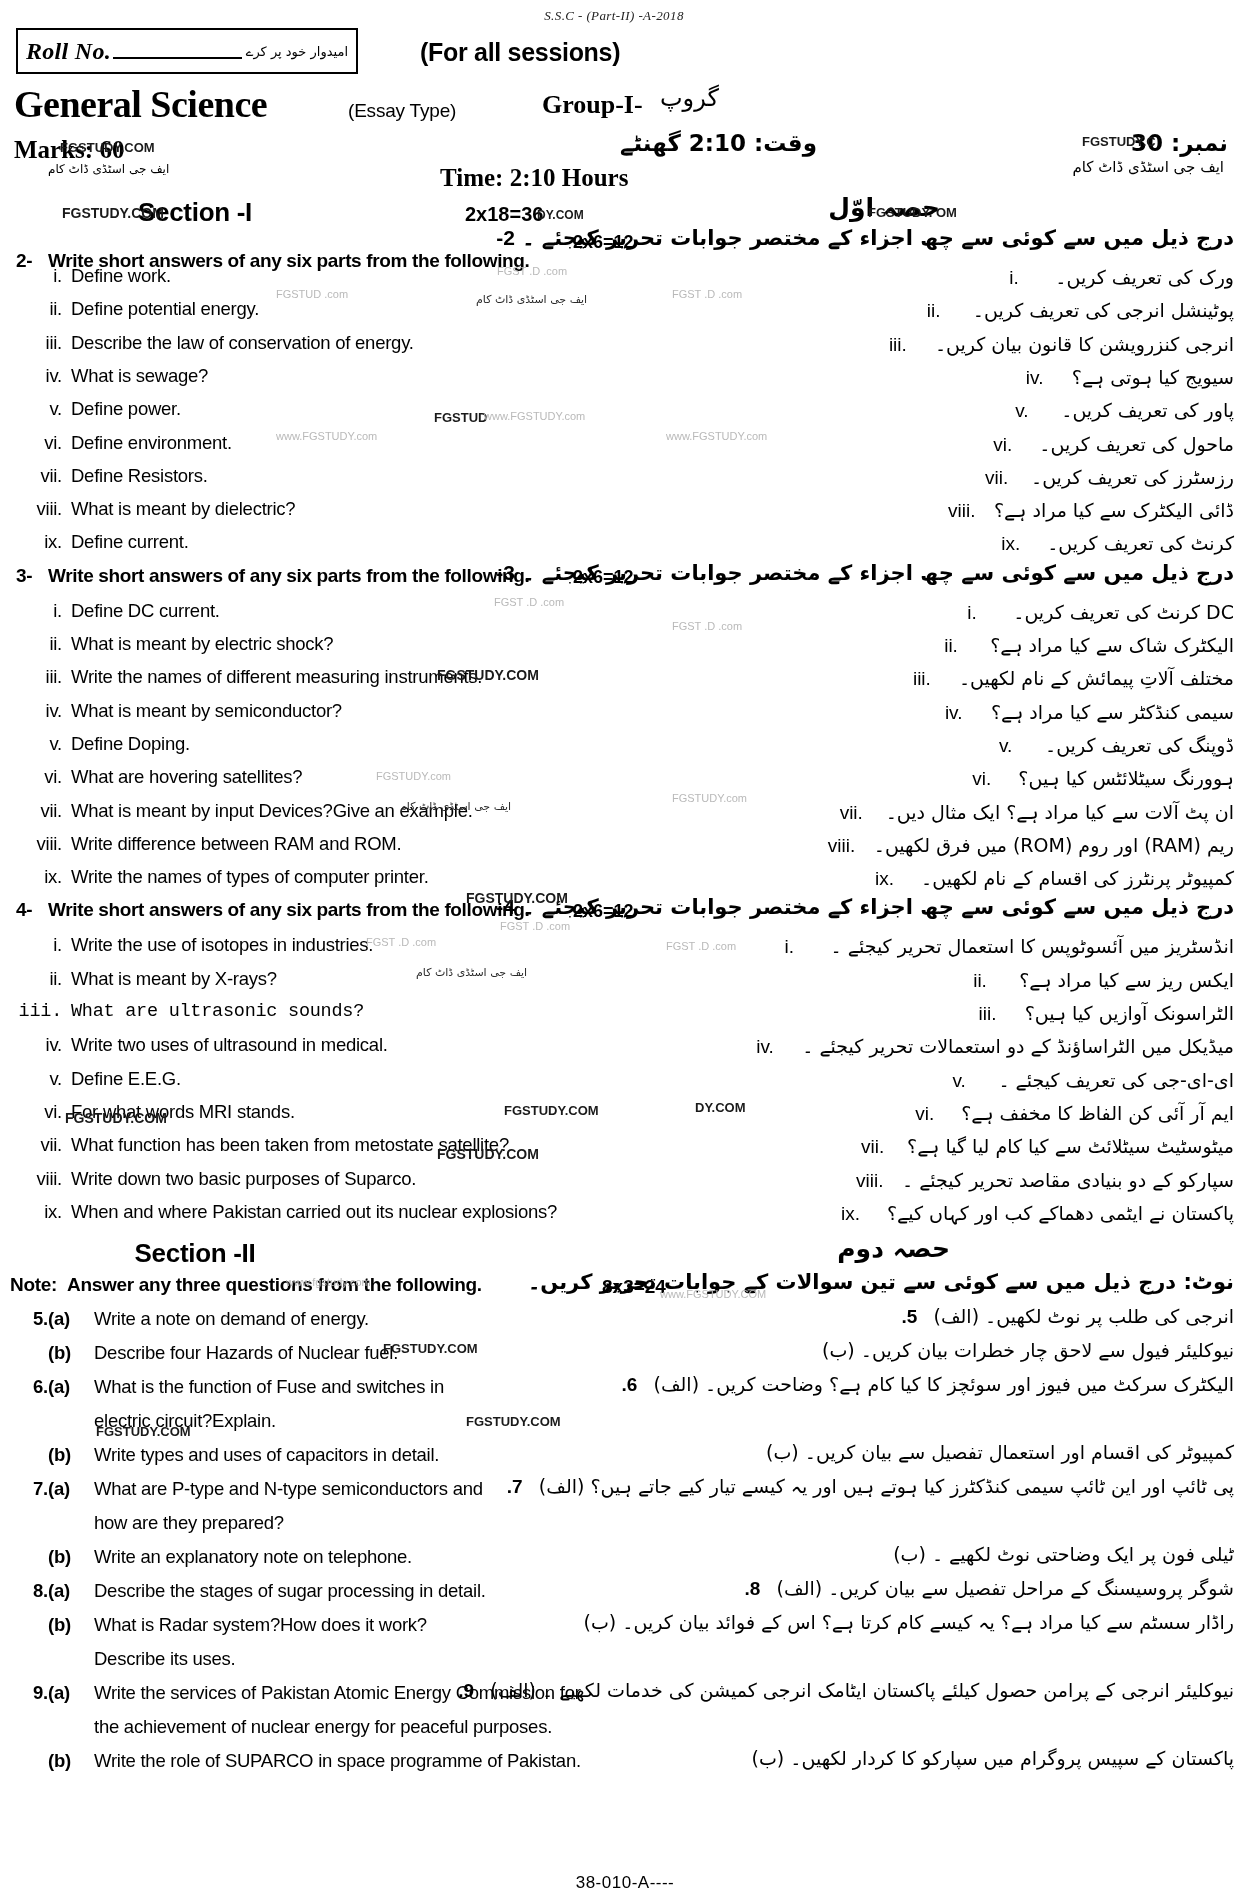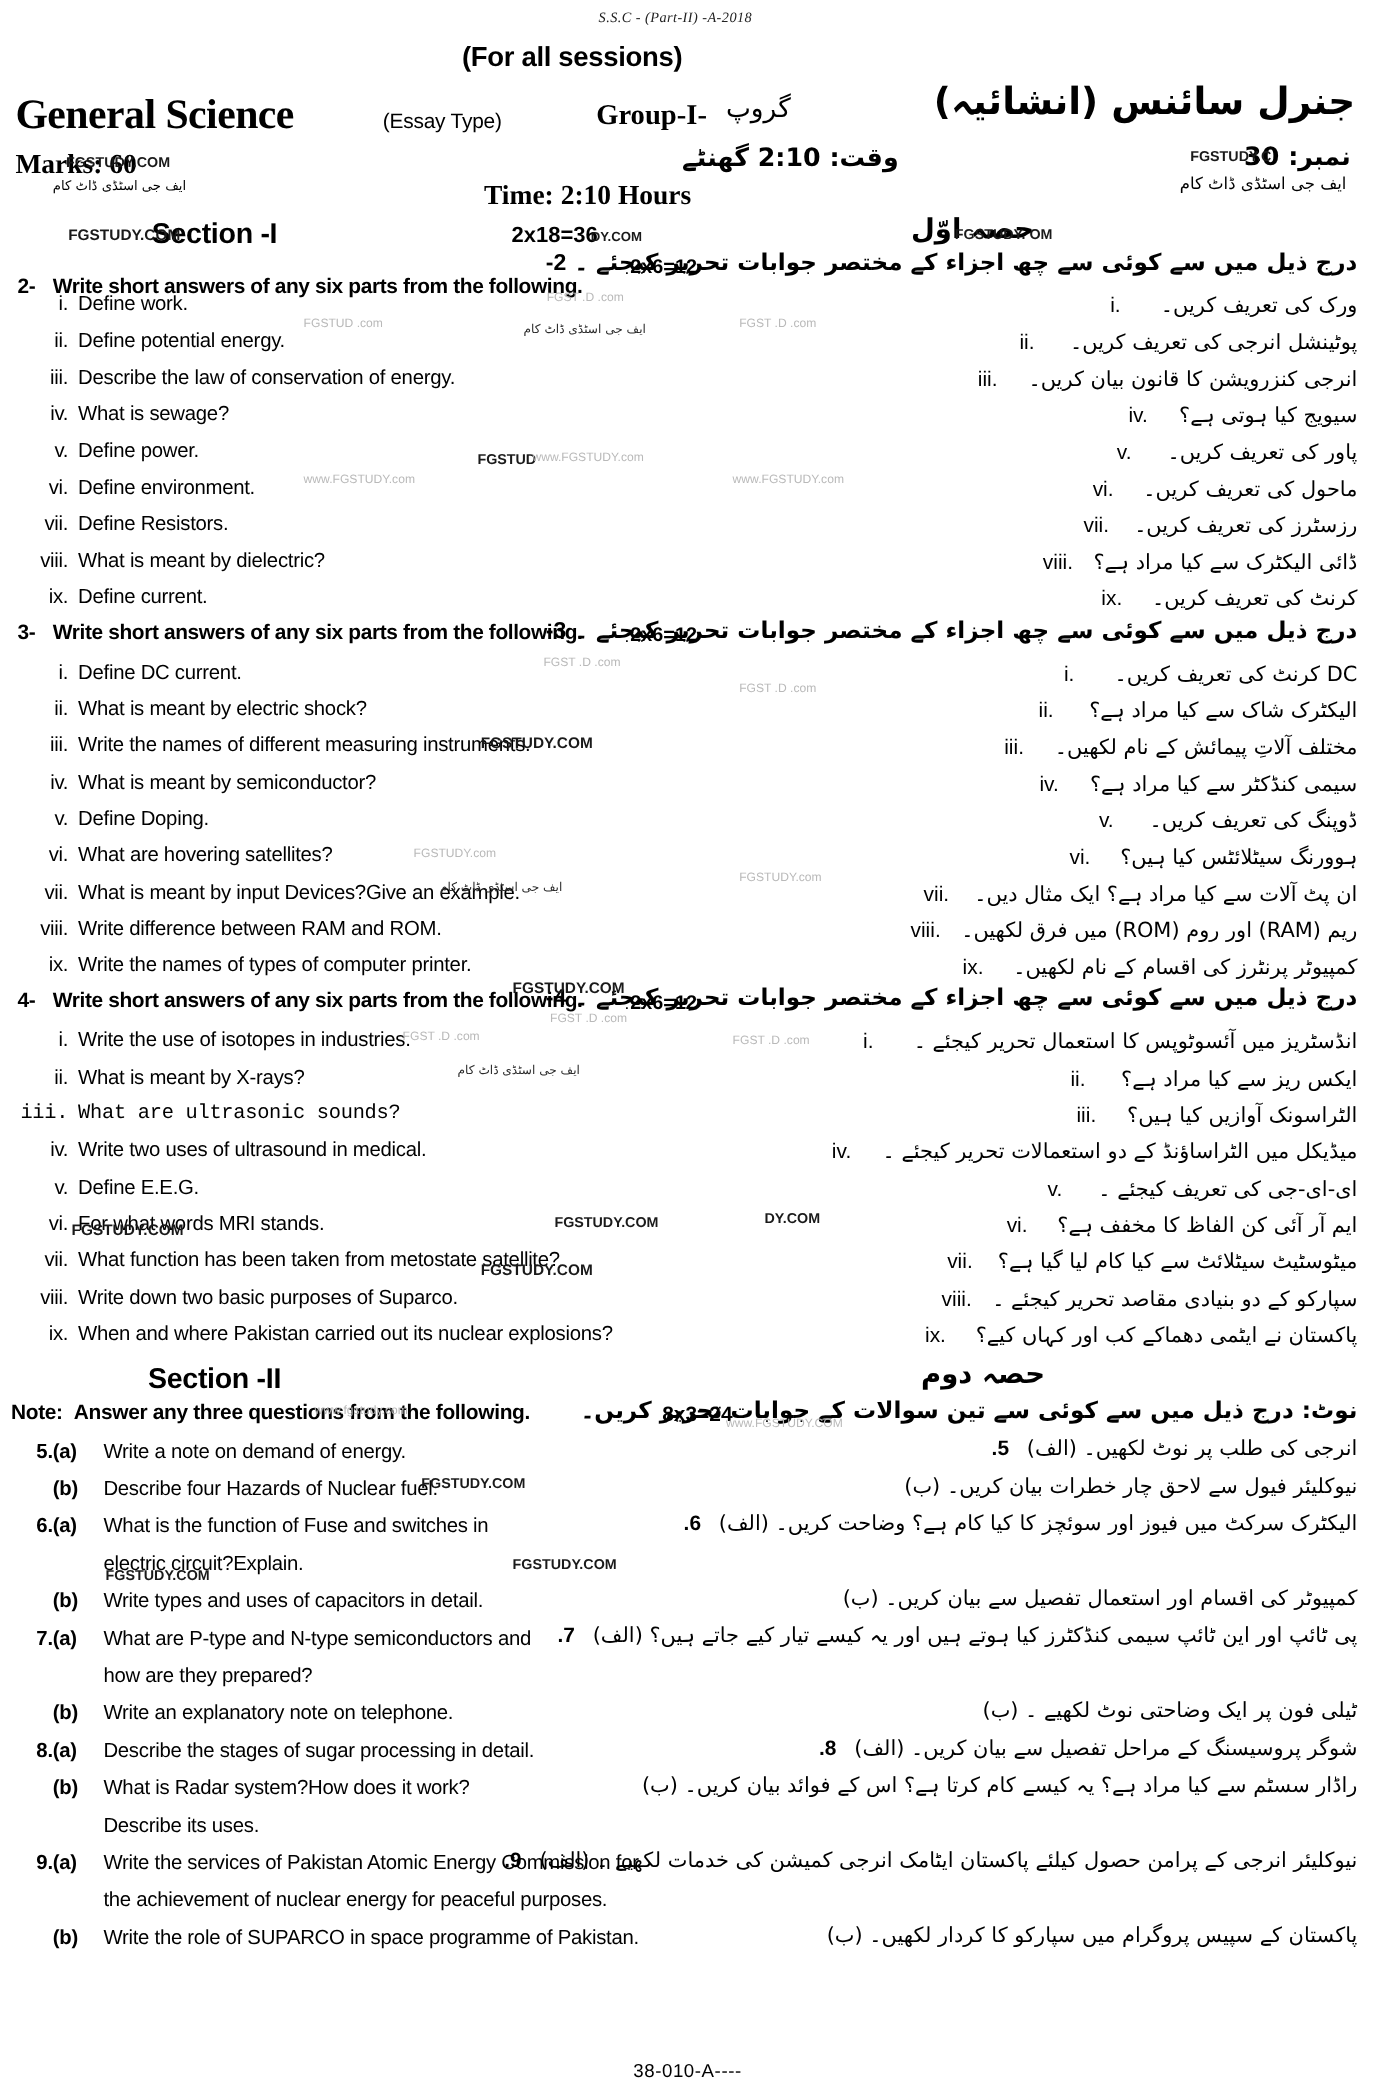--- a/index.html
+++ b/index.html
@@ -164,28 +164,32 @@
   .wm-faint{color:#b9b9b9;font-weight:normal;}
   .wm-urdu{font-family:"DejaVu Sans",sans-serif;color:#2a2a2a;direction:rtl;}
 </style>
 </head>
 <body>
 
 <div class="page">
 
   <div class="sscline">S.S.C - (Part-II) -A-2018</div>
 
+  <div class="rollbox">
+    <span class="rolllabel">Roll No.</span>
+    <span class="rollrule"></span>
+    <span class="rollurdu">امیدوار خود پر کرے</span>
+  </div>
 
   <div class="forall">(For all sessions)</div>
 
   <div class="subject">General Science</div>
   <div class="essay">(Essay Type)</div>
   <div class="group">Group-I-</div>
   <div class="groupurdu">گروپ</div>
-  <div class="subjecturdu">جنرل سائنس (انشائیہ)</div>
 
   <div class="marks">Marks: 60</div>
   <div class="time">Time: 2:10 Hours</div>
   <div class="timeurdu">وقت: 2:10 گھنٹے</div>
   <div class="marksurdu">نمبر: 30</div>
   <div class="marksurdu2">ایف جی اسٹڈی ڈاٹ کام</div>
   <div class="marksurdu3">ایف جی اسٹڈی ڈاٹ کام</div>
 
   <div class="sec-title sec-title-off" style="top:197px">Section -I</div>
   <div class="sec-marks" style="top:203px">2x18=36</div>

